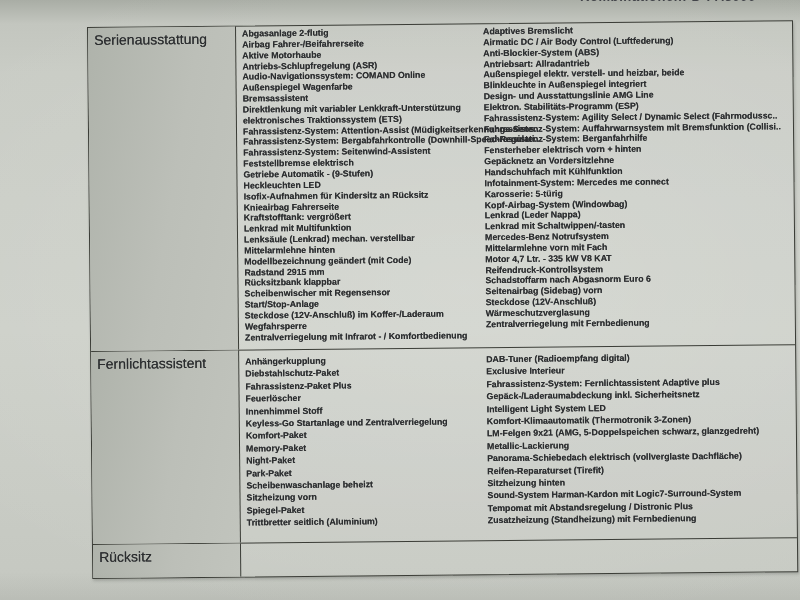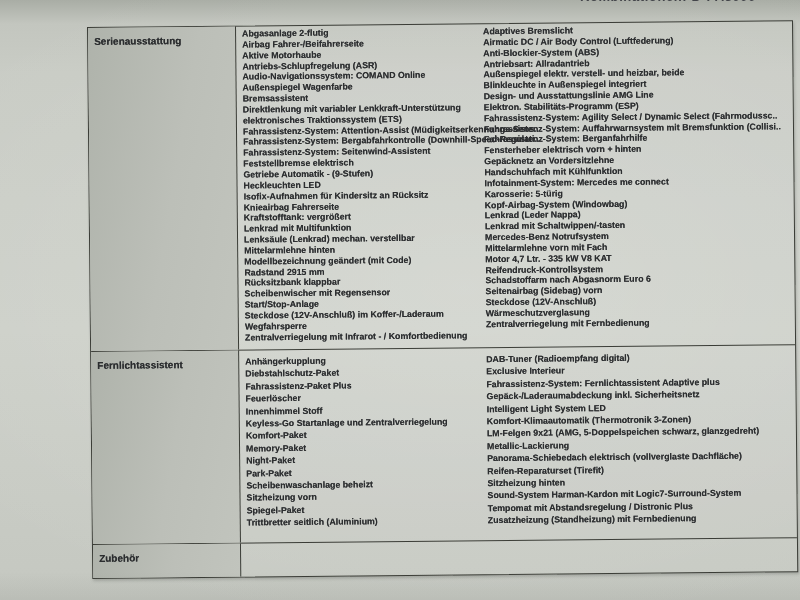--- a/index.html
+++ b/index.html
@@ -35,21 +35,21 @@
   }
   .sect:last-child{border-bottom:none;}
   .label-cell{
     width:148px;flex:0 0 148px;
     border-right:1.5px solid #3a3c36;
     background:linear-gradient(100deg,#afb3ab,#bcbfb8 55%,#c1c4bd);
     padding:3px 6px;
     box-sizing:border-box;
   }
   .label-cell span{
-    font-size:10px;font-weight:bold;color:#2b2d2f;
+    font-size:14px;font-weight:normal;color:#2b2d2f;
     text-shadow:0 0 0.5px rgba(43,45,47,0.8);
     white-space:nowrap;
   }
   .content-cell{
     position:relative;flex:1;
     background:rgba(255,255,255,0.04);
   }
   .col{
     position:absolute;top:0;white-space:nowrap;
   }
@@ -186,21 +186,21 @@
             <div class="item">Sitzheizung hinten</div>
             <div class="item">Sound-System Harman-Kardon mit Logic7-Surround-System</div>
             <div class="item">Tempomat mit Abstandsregelung / Distronic Plus</div>
             <div class="item">Zusatzheizung (Standheizung) mit Fernbedienung</div>
           </div>
       </div>
     </div>
 
     <div class="sect sect-zubehoer">
       <div class="label-cell">
-        <span>Zubehör</span>
+        <span>Rücksitz</span>
       </div>
       <div class="content-cell">
         <div class="col col-left"></div>
         <div class="col col-right"></div>
       </div>
     </div>
 
   </div>
 
   <div class="below-shade"></div>

